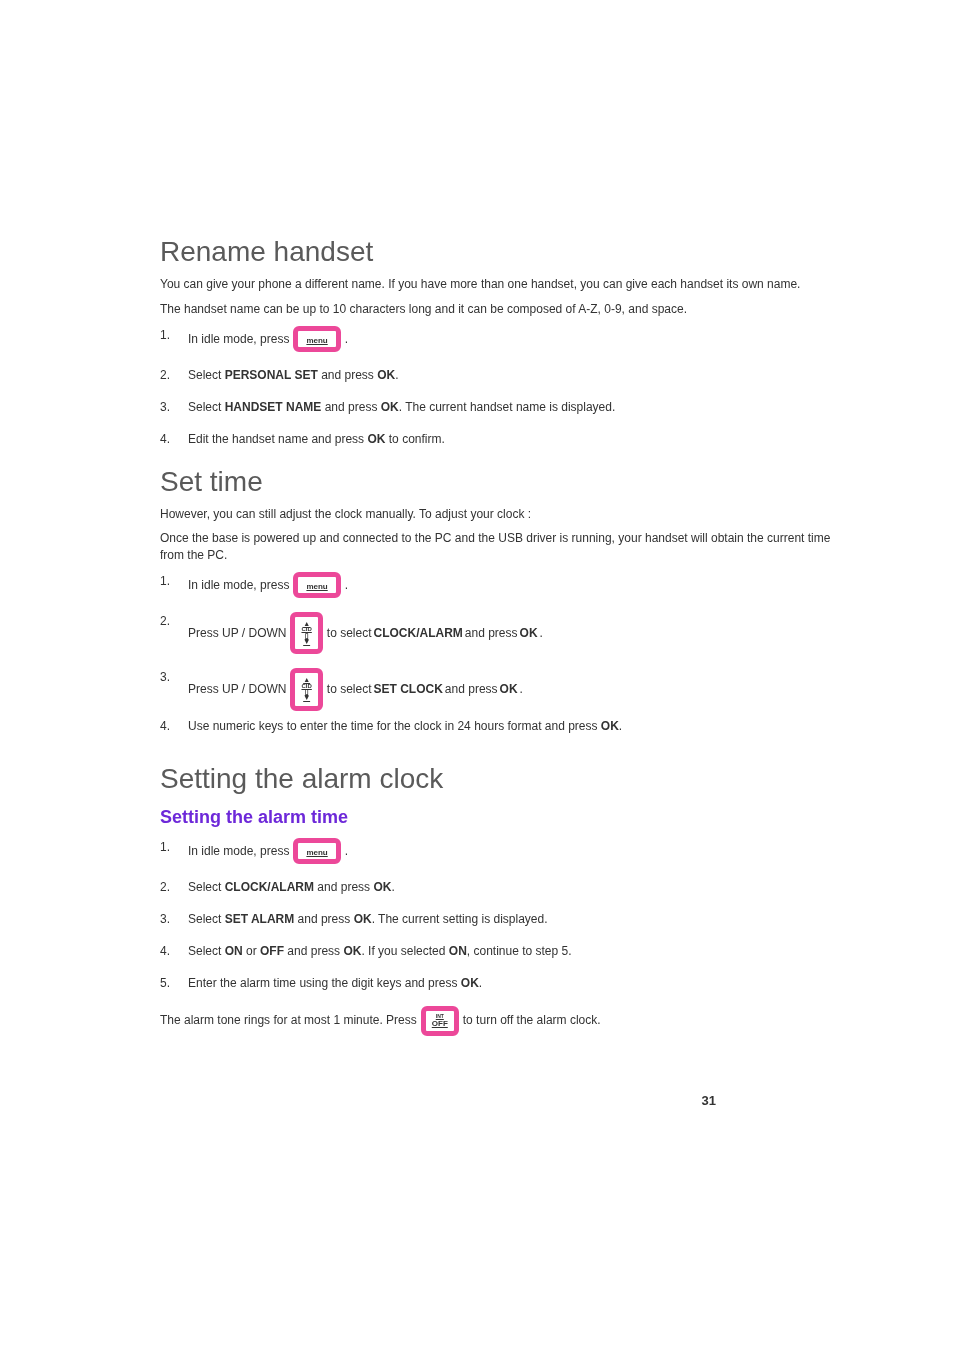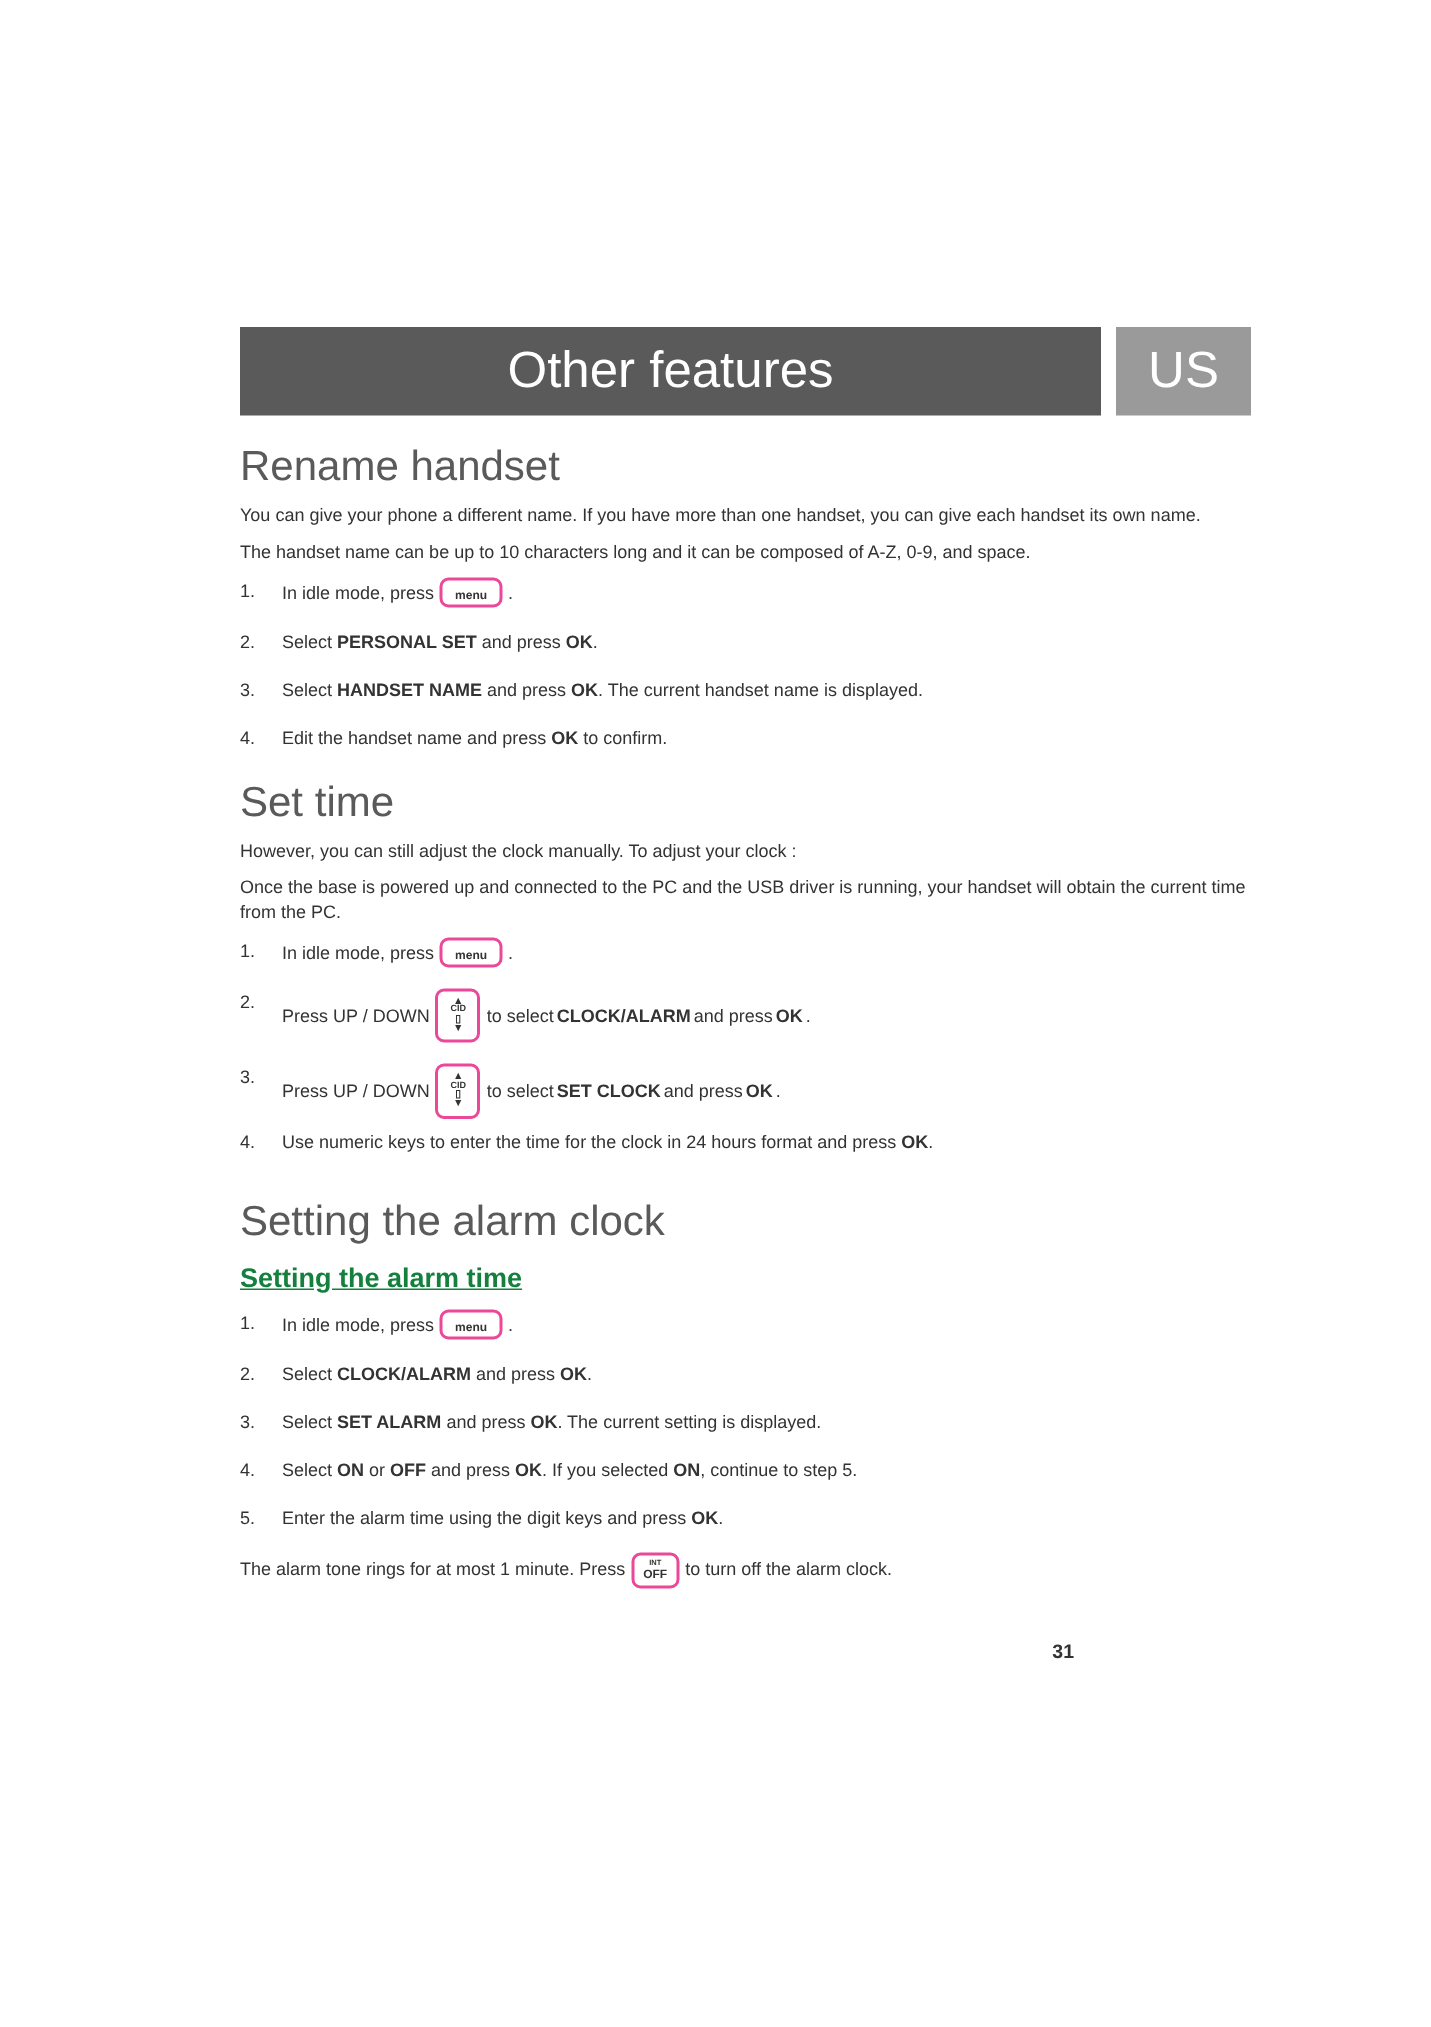--- a/index.html
+++ b/index.html
@@ -44,24 +44,23 @@
     h2.section-heading {
       font-size: 28px;
       font-weight: normal;
       color: #5a5a5a;
       margin-top: 18px;
       margin-bottom: 8px;
     }
     h3.subsection-heading {
       font-size: 18px;
       font-weight: bold;
-      color: #15803d;
+      color: #6d28d9;
       margin-top: 12px;
       margin-bottom: 10px;
-      text-decoration: underline;
     }
     p.body-text {
       font-size: 12px;
       color: #333;
       line-height: 1.4;
       margin-bottom: 8px;
     }
     ol {
       list-style: none;
       counter-reset: step;
@@ -80,31 +79,32 @@
       content: counter(step) ".";
       position: absolute;
       left: 0;
       top: 0;
     }
     ol.tight li {
       margin-bottom: 6px;
     }
     .key-icon {
       display: inline-block;
-      border: 2px solid #ec4899;
+      border: 5px solid #ec4899;
       border-radius: 6px;
       padding: 2px 6px;
       font-size: 8px;
       font-weight: bold;
       vertical-align: middle;
       margin: 0 2px;
       line-height: 1;
       min-width: 30px;
       text-align: center;
       position: relative;
+      text-decoration: underline;
     }
     .key-icon-menu {
       padding: 6px 8px 2px 8px;
     }
     .key-icon-updown {
       padding: 4px 6px;
       min-width: 30px;
       line-height: 0.9;
     }
     .key-icon-updown .arrow {
@@ -144,24 +144,20 @@
       align-items: center;
       flex-wrap: wrap;
       gap: 2px;
     }
   </style>
 </head>
 <body>
 
 <div class="page-container">
 
-  <div class="title-bar">
-    <div class="title-dark">Other features</div>
-    <div class="title-region">US</div>
-  </div>
 
   <h2 class="section-heading">Rename handset</h2>
   <p class="body-text">You can give your phone a different name. If you have more than one handset, you can give each handset its own name.</p>
   <p class="body-text">The handset name can be up to 10 characters long and it can be composed of A-Z, 0-9, and space.</p>
   <ol>
     <li>
       <span class="li-inline">
         <span>In idle mode, press </span>
         <span class="key-icon key-icon-menu">menu</span>
         <span>.</span>

